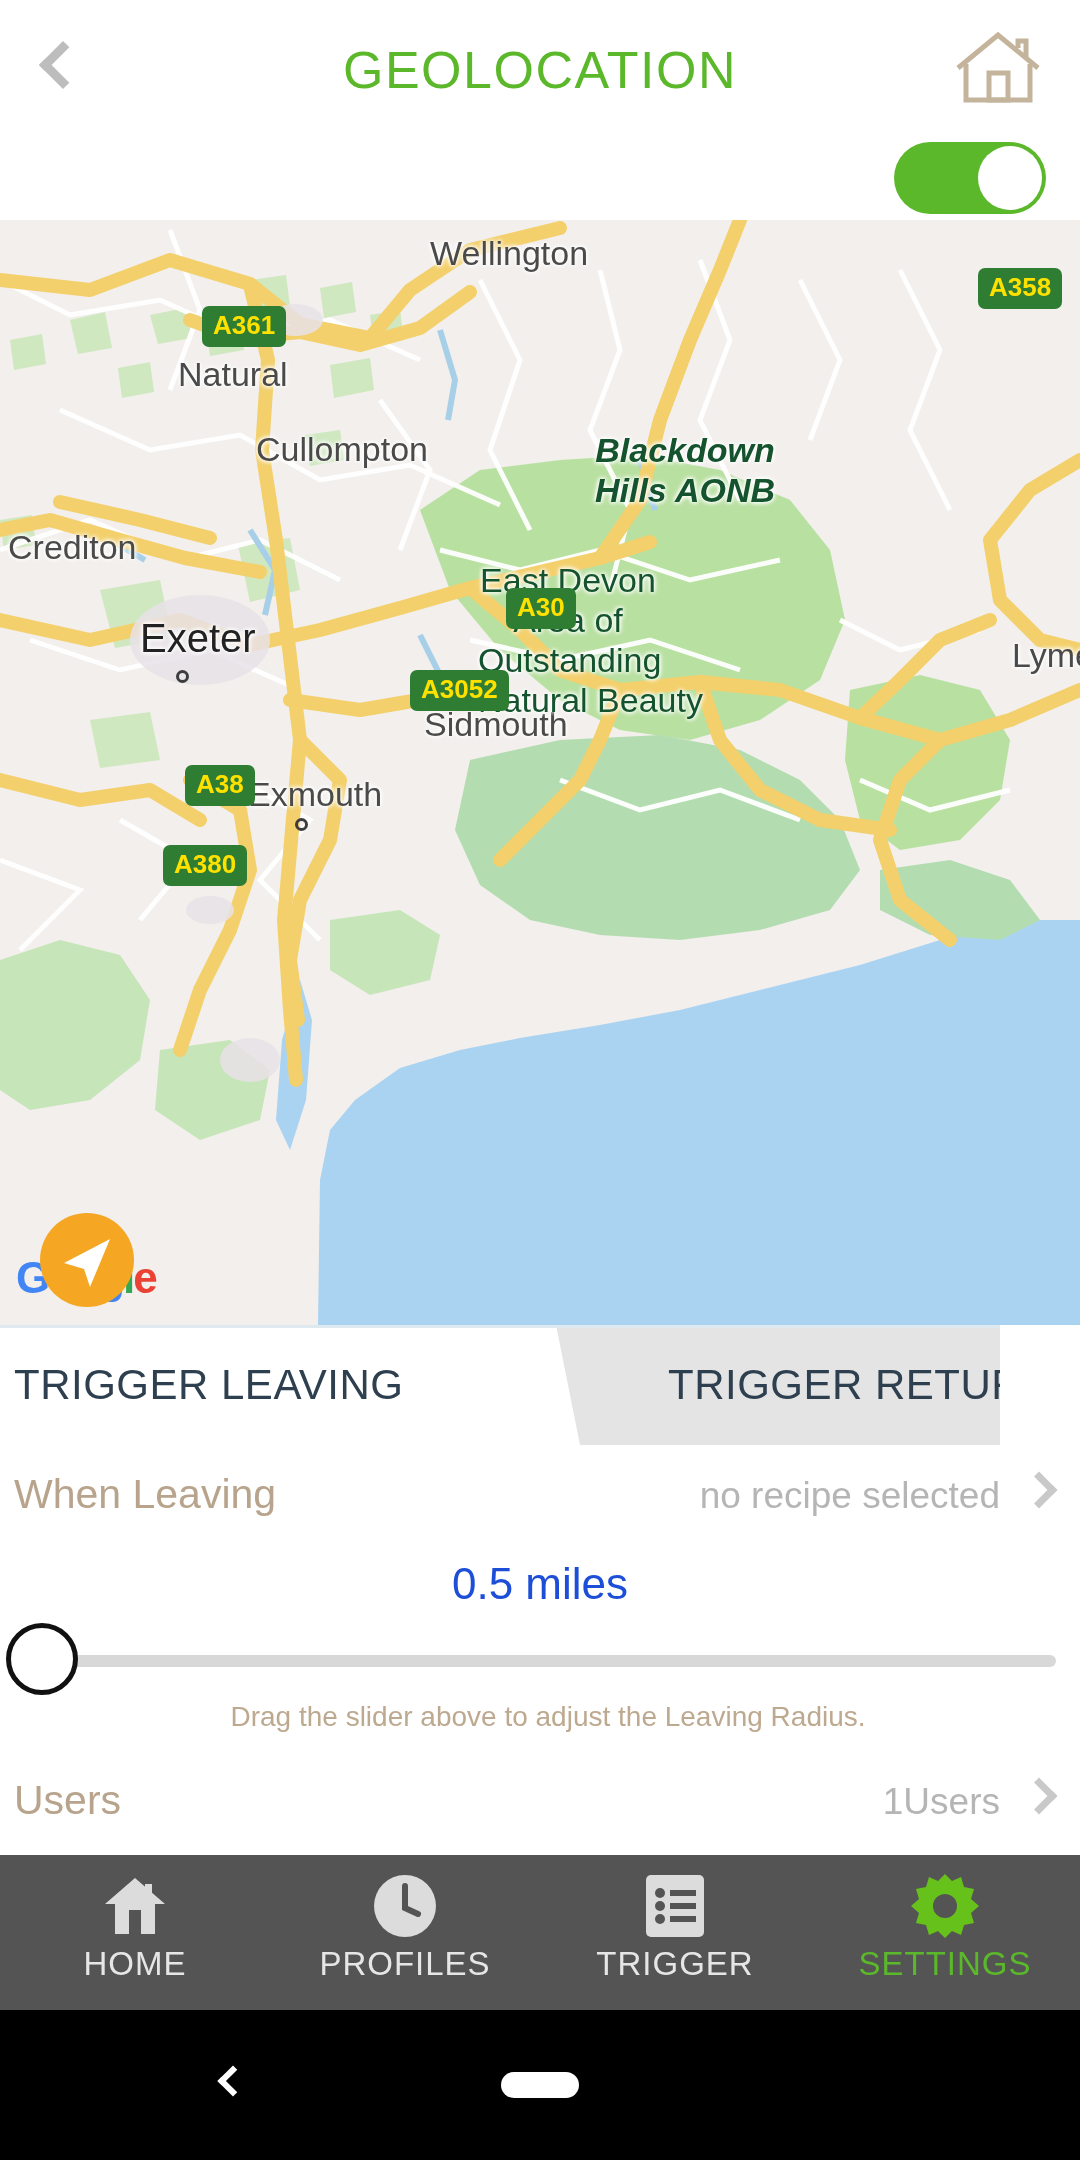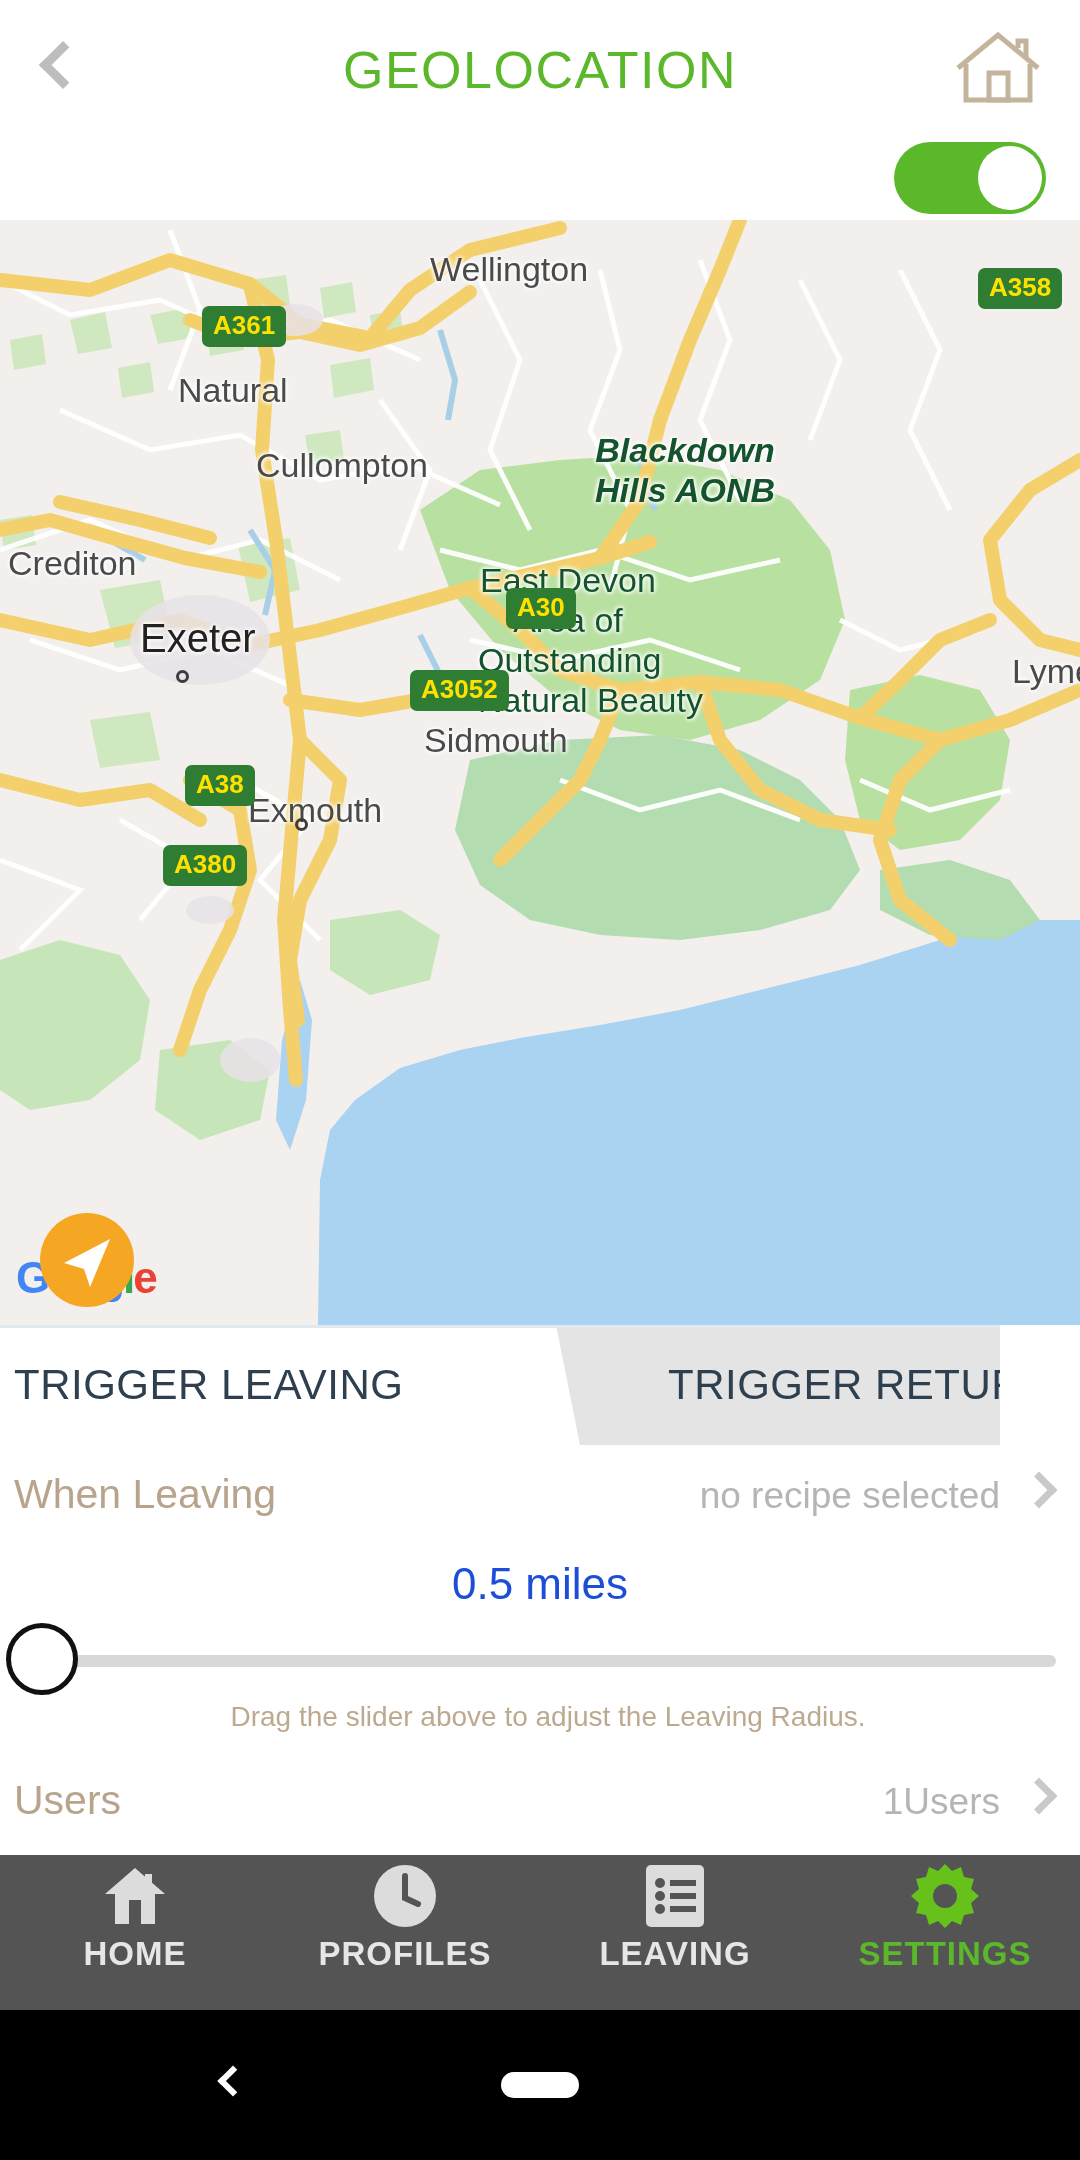--- a/index.html
+++ b/index.html
@@ -62,21 +62,21 @@
     overflow: hidden;
   }
   .map svg { position: absolute; left: 0; top: 0; }
   .map-label {
     position: absolute;
     font-family: "Liberation Sans", sans-serif;
     white-space: nowrap;
     text-shadow: 0 0 4px #fff, 0 0 4px #fff, 0 0 6px #fff;
     pointer-events: none;
   }
-  .lbl-town  { color: #4a4a4a; font-size: 34px; margin-top: 16px; }
+  .lbl-town  { color: #4a4a4a; font-size: 34px; }
   .lbl-city  { color: #222222; font-size: 40px; }
   .lbl-aonb  { color: #14532d; font-size: 34px; line-height: 40px; text-align: center; }
   .lbl-aonb-it { font-style: italic; font-weight: 700; }
   .city-dot {
     position: absolute; width: 13px; height: 13px;
     border: 3px solid #3c3c3c; border-radius: 50%; background: transparent;
   }
   .shield {
     position: absolute;
     background: #2e7d32; color: #ffe100;
@@ -168,22 +168,21 @@
 
   
   .bottomnav {
     position: absolute; left: 0; top: 1855px; width: 1080px; height: 155px;
     background: #545454;
     display: flex;
   }
   .navitem {
     flex: 1; position: relative; cursor: pointer;
     display: flex; flex-direction: column; align-items: center;
-    padding-top: 8px;
-    font-weight: bold;
+    padding-top: 18px;
   }
   .navicon { height: 66px; display: flex; align-items: center; justify-content: center; }
   .navlabel {
     margin-top: 6px; font-size: 33px; color: #e6e6e6; letter-spacing: 1px;
     font-family: "Liberation Sans Narrow", "Liberation Sans", sans-serif;
   }
   .navitem.active .navlabel { color: #5cb82b; }
 
   
   .sysbar {
@@ -405,21 +404,21 @@
         <svg width="62" height="66" viewBox="0 0 62 66">
           <rect x="2" y="2" width="58" height="62" rx="5" fill="#dcdcdc"></rect>
           <circle cx="16" cy="20" r="5" fill="#545454"></circle>
           <circle cx="16" cy="33" r="5" fill="#545454"></circle>
           <circle cx="16" cy="46" r="5" fill="#545454"></circle>
           <rect x="26" y="17" width="26" height="6" fill="#545454"></rect>
           <rect x="26" y="30" width="26" height="6" fill="#545454"></rect>
           <rect x="26" y="43" width="26" height="6" fill="#545454"></rect>
         </svg>
       </div>
-      <div class="navlabel">LEAVING</div>
+      <div class="navlabel">TRIGGER</div>
     </div>
 
     <div class="navitem active">
       <div class="navicon">
         <svg width="68" height="68" viewBox="0 0 68 68">
           <path d="M34 2 L41 9 L50 5 L53 15 L63 17 L60 27 L68 34 L60 41 L63 51 L53 53 L50 63 L41 59 L34 66 L27 59 L18 63 L15 53 L5 51 L8 41 L0 34 L8 27 L5 17 L15 15 L18 5 L27 9 Z" fill="#66c21a"></path>
           <circle cx="34" cy="34" r="12" fill="#545454"></circle>
         </svg>
       </div>
       <div class="navlabel">SETTINGS</div>

